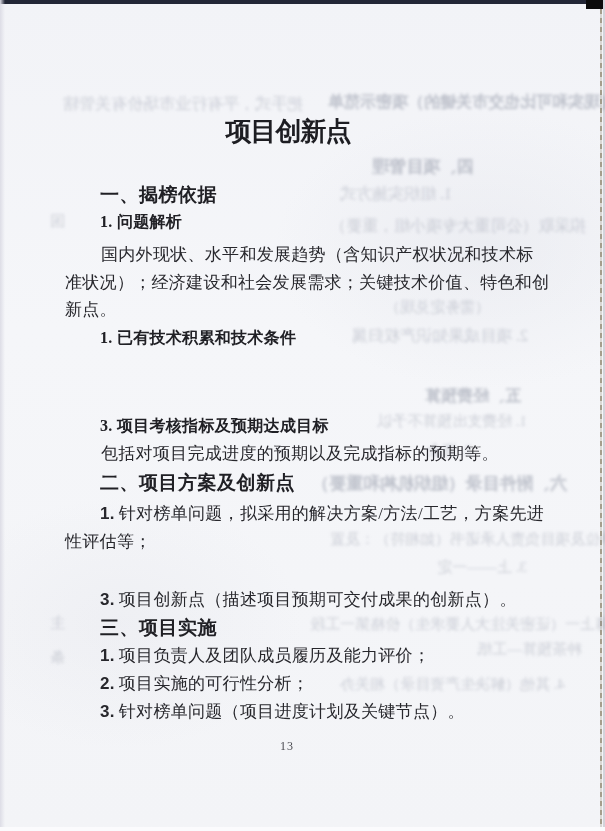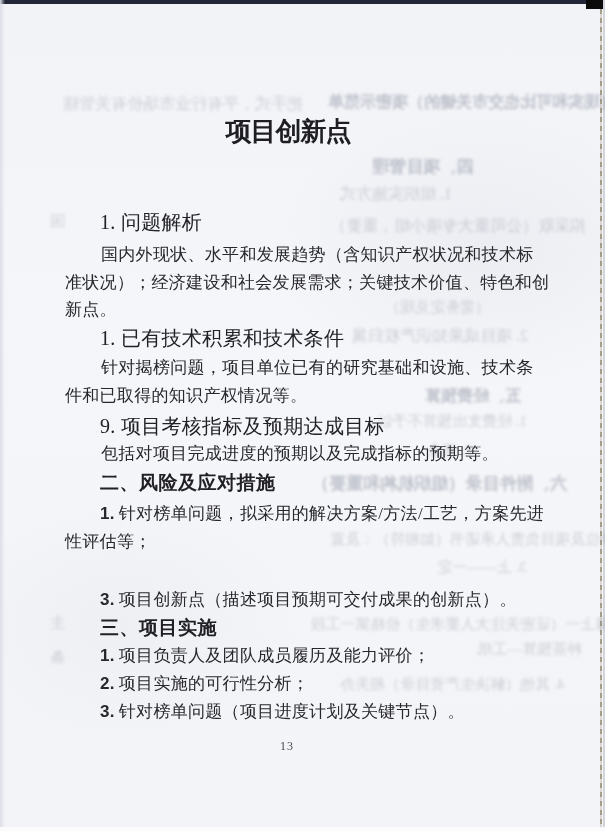--- a/index.html
+++ b/index.html
@@ -38,21 +38,21 @@
   .title{
     position:absolute;left:0;top:114px;width:576px;
     text-align:center;
     font-weight:700;font-size:26px;letter-spacing:-1px;
     color:#1d1d22;
   }
   .h-major{
     font-family:"Liberation Sans", sans-serif;
     font-weight:700;font-size:19px;letter-spacing:.5px;color:#202025;
   }
-  .h-sub{font-weight:400;font-size:20px;color:#202025;}
+  .h-sub{font-weight:700;font-size:16px;color:#202025;}
   .num{font-family:"Liberation Sans", sans-serif;font-weight:700;margin-right:4px;}
   .pagenum{
     position:absolute;left:280px;top:739px;
     font-size:12px;color:#4a4a50;letter-spacing:1px;text-align:center;
   }
 
   
   .bleed{
     position:absolute;
     white-space:nowrap;
@@ -91,30 +91,29 @@
   <div class="bleed light" style="left:330px;top:530px;font-size:15px">2. 拟榜单位及项目负责人承诺书（如相符）：及置</div>
   <div class="bleed light" style="left:437px;top:558px;font-size:15px">3. 上——一定</div>
   <div class="bleed light" style="left:310px;top:615px;font-size:15px">薄上一（证密关注大人要求生）价格第一工段</div>
   <div class="bleed light" style="left:477px;top:640px;font-size:15px">种茶预算—工纸</div>
   <div class="bleed light" style="left:340px;top:675px;font-size:15px">4. 其他（解决生产资目录）相关办</div>
   <div class="bleed light" style="left:50px;top:614px;font-size:15px">主</div>
   <div class="bleed light" style="left:50px;top:648px;font-size:15px">条</div>
 
   <div class="title">项目创新点</div>
 
+  <div class="line h-major" style="left:100px;top:184px">一、揭榜依据</div>
   <div class="line h-sub" style="left:100px;top:211px">1. 问题解析</div>
   <div class="line" style="left:101px;top:244px">国内外现状、水平和发展趋势（含知识产权状况和技术标</div>
   <div class="line" style="left:65px;top:272px">准状况）；经济建设和社会发展需求；关键技术价值、特色和创</div>
   <div class="line" style="left:65px;top:299px">新点。</div>
   <div class="line h-sub" style="left:100px;top:327px">1. 已有技术积累和技术条件</div>
-  <div class="line" style="left:101px;top:357px">针对揭榜问题，项目单位已有的研究基础和设施、技术条</div>
-  <div class="line" style="left:65px;top:385px">件和已取得的知识产权情况等。</div>
-  <div class="line h-sub" style="left:100px;top:415px">9. 项目考核指标及预期达成目标</div>
+  <div class="line h-sub" style="left:100px;top:415px">3. 项目考核指标及预期达成目标</div>
   <div class="line" style="left:101px;top:443px">包括对项目完成进度的预期以及完成指标的预期等。</div>
-  <div class="line h-major" style="left:100px;top:472px">二、风险及应对措施</div>
+  <div class="line h-major" style="left:100px;top:472px">二、项目方案及创新点</div>
   <div class="line" style="left:100px;top:503px"><span class="num">1.</span><span>针对榜单问题，拟采用的解决方案/方法/工艺，方案先进</span></div>
   <div class="line" style="left:65px;top:531px">性评估等；</div>
   <div class="line" style="left:100px;top:589px"><span class="num">3.</span><span>项目创新点（描述项目预期可交付成果的创新点）。</span></div>
   <div class="line h-major" style="left:100px;top:617px">三、项目实施</div>
   <div class="line" style="left:100px;top:645px"><span class="num">1.</span><span>项目负责人及团队成员履历及能力评价；</span></div>
   <div class="line" style="left:100px;top:673px"><span class="num">2.</span><span>项目实施的可行性分析；</span></div>
   <div class="line" style="left:100px;top:701px"><span class="num">3.</span><span>针对榜单问题（项目进度计划及关键节点）。</span></div>
 
   <div class="pagenum">13</div>
 

